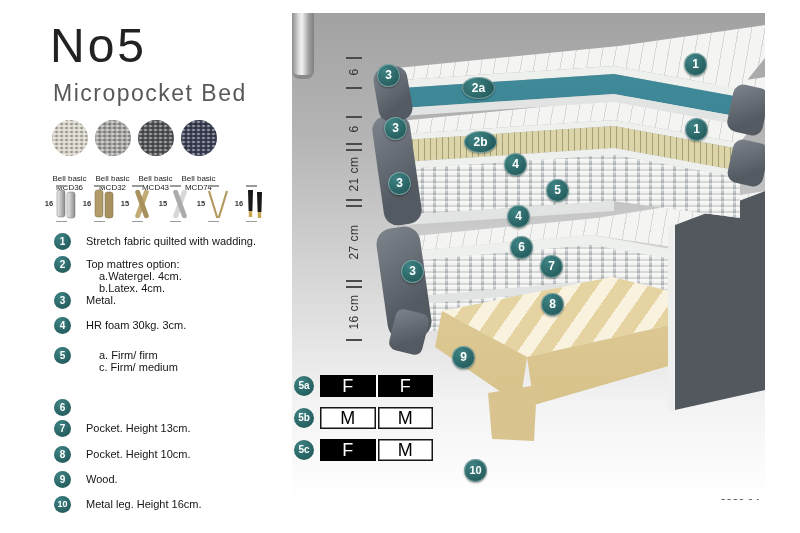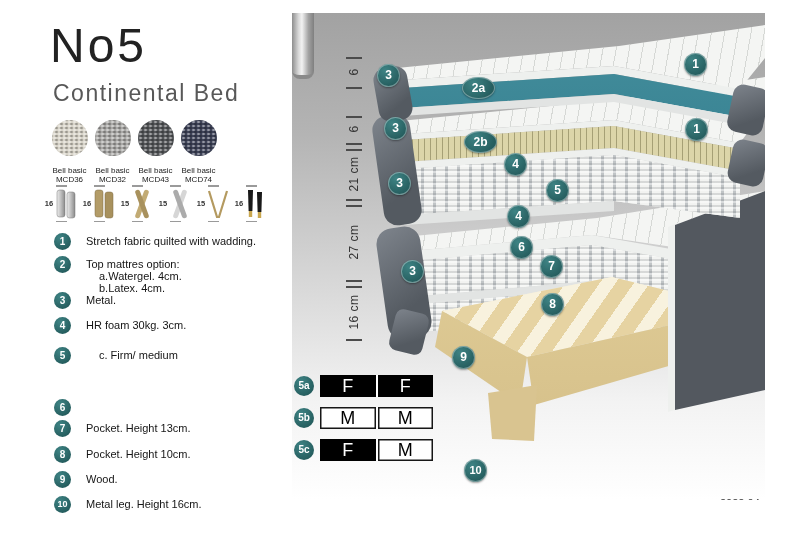--- a/index.html
+++ b/index.html
@@ -8,21 +8,21 @@
   
   .title{left:50px;top:18px;font-size:48px;font-weight:100;letter-spacing:3px;color:#222;}
   .subtitle{left:53px;top:80px;font-size:23px;font-weight:100;letter-spacing:1.5px;color:#585858;}
   .swatches{left:50px;top:120px;display:flex;gap:4px;}
   .swatch{width:39px;text-align:center;}
   .swatch.wide{width:56px;}
   .sw-c{width:36px;height:36px;border-radius:50%;margin:0 auto;
         background-image:radial-gradient(rgba(255,255,255,.45) 1px,transparent 1.6px),radial-gradient(rgba(0,0,0,.28) 1px,transparent 1.6px);
         background-size:5px 4px,5px 4px;background-position:0 0,2px 2px;}
   .sw-c.plain{background-image:none;border:1px solid #c9c9c9;}
-  .sw-l{margin-top:10px;font-size:8px;line-height:9px;color:#222;}
+  .sw-l{margin-top:18px;font-size:8px;line-height:9px;color:#222;}
   .legsrow{left:44px;top:184px;display:flex;gap:3px;}
   .leg-item{width:35px;text-align:center;}
   .dash{width:11px;height:1.5px;background:#9a9a9a;margin:1px auto;}
   .leg-main{height:32px;display:flex;align-items:center;justify-content:center;gap:1px;}
   .leg-num{font-size:7.5px;font-weight:bold;color:#333;}
   .legend-row{left:54px;display:flex;align-items:flex-start;width:240px;}
   .lnum{width:17px;height:17px;border-radius:50%;flex:0 0 17px;margin-right:15px;
         background:radial-gradient(circle at 35% 28%,#3e8384,#255d5e 75%);
         color:#fff;font-size:10px;font-weight:bold;text-align:center;line-height:17px;}
   .lnum.two{font-size:9px;}
@@ -75,21 +75,21 @@
     </linearGradient>
     <linearGradient id="g-gold" x1="0" y1="0" x2="1" y2="0">
       <stop offset="0" stop-color="#d3bd8d"></stop>
         <stop offset=".5" stop-color="#ab placeholder"></stop>
         <stop offset="1" stop-color="#86704a"></stop>
     </linearGradient>
   </defs>
 </svg>
 
 <div class="abs title">No5</div>
-<div class="abs subtitle">Continental Bed</div>
+<div class="abs subtitle">Micropocket Bed</div>
 
 <div class="abs swatches">
   <div class="swatch">
     <div class="sw-c" style="background-color:#d7d3c8;"></div>
     <div class="sw-l">
         <div>Bell basic</div>
         <div>MCD36</div>
       </div>
   </div>
   <div class="swatch">
@@ -215,20 +215,21 @@
 </div>
 <div class="abs legend-row" style="top:317px;">
   <div class="lnum">4</div>
   <div class="ltext">
       <div>HR foam 30kg. 3cm.</div>
     </div>
 </div>
 <div class="abs legend-row" style="top:347px;">
   <div class="lnum">5</div>
   <div class="ltext">
+    <div class="sub">a. Firm/ firm</div>
     <div class="sub">c. Firm/ medium</div>
   </div>
 </div>
 <div class="abs legend-row" style="top:399px;">
   <div class="lnum">6</div>
 </div>
 <div class="abs legend-row" style="top:420px;">
   <div class="lnum">7</div>
   <div class="ltext">
       <div>Pocket. Height 13cm.</div>

